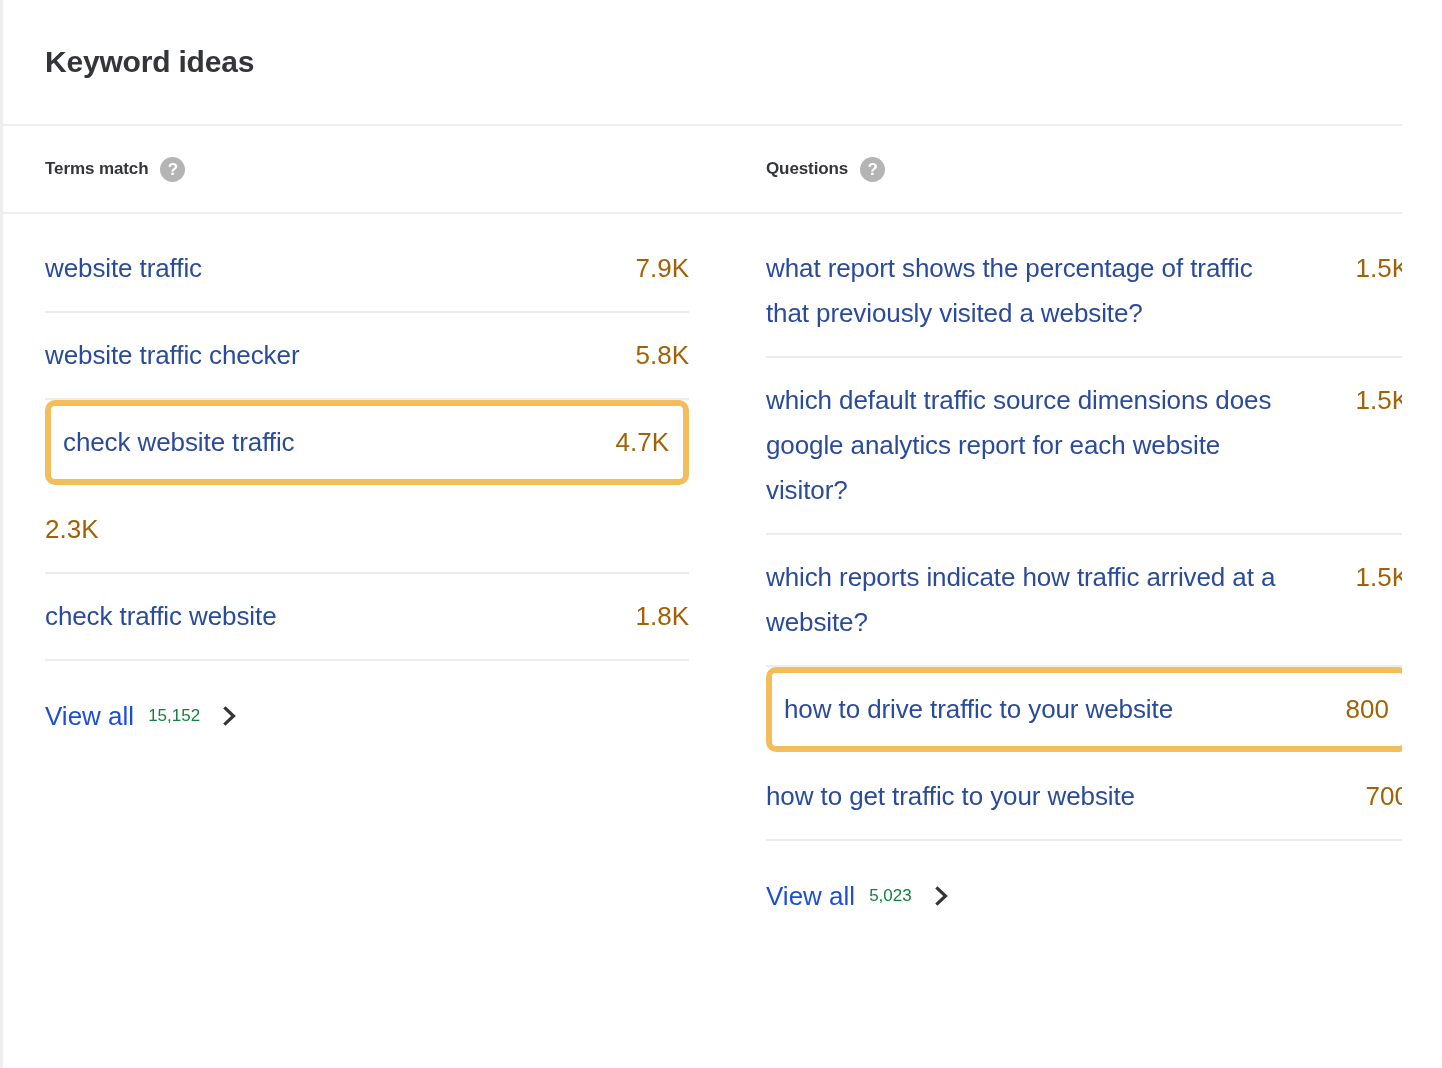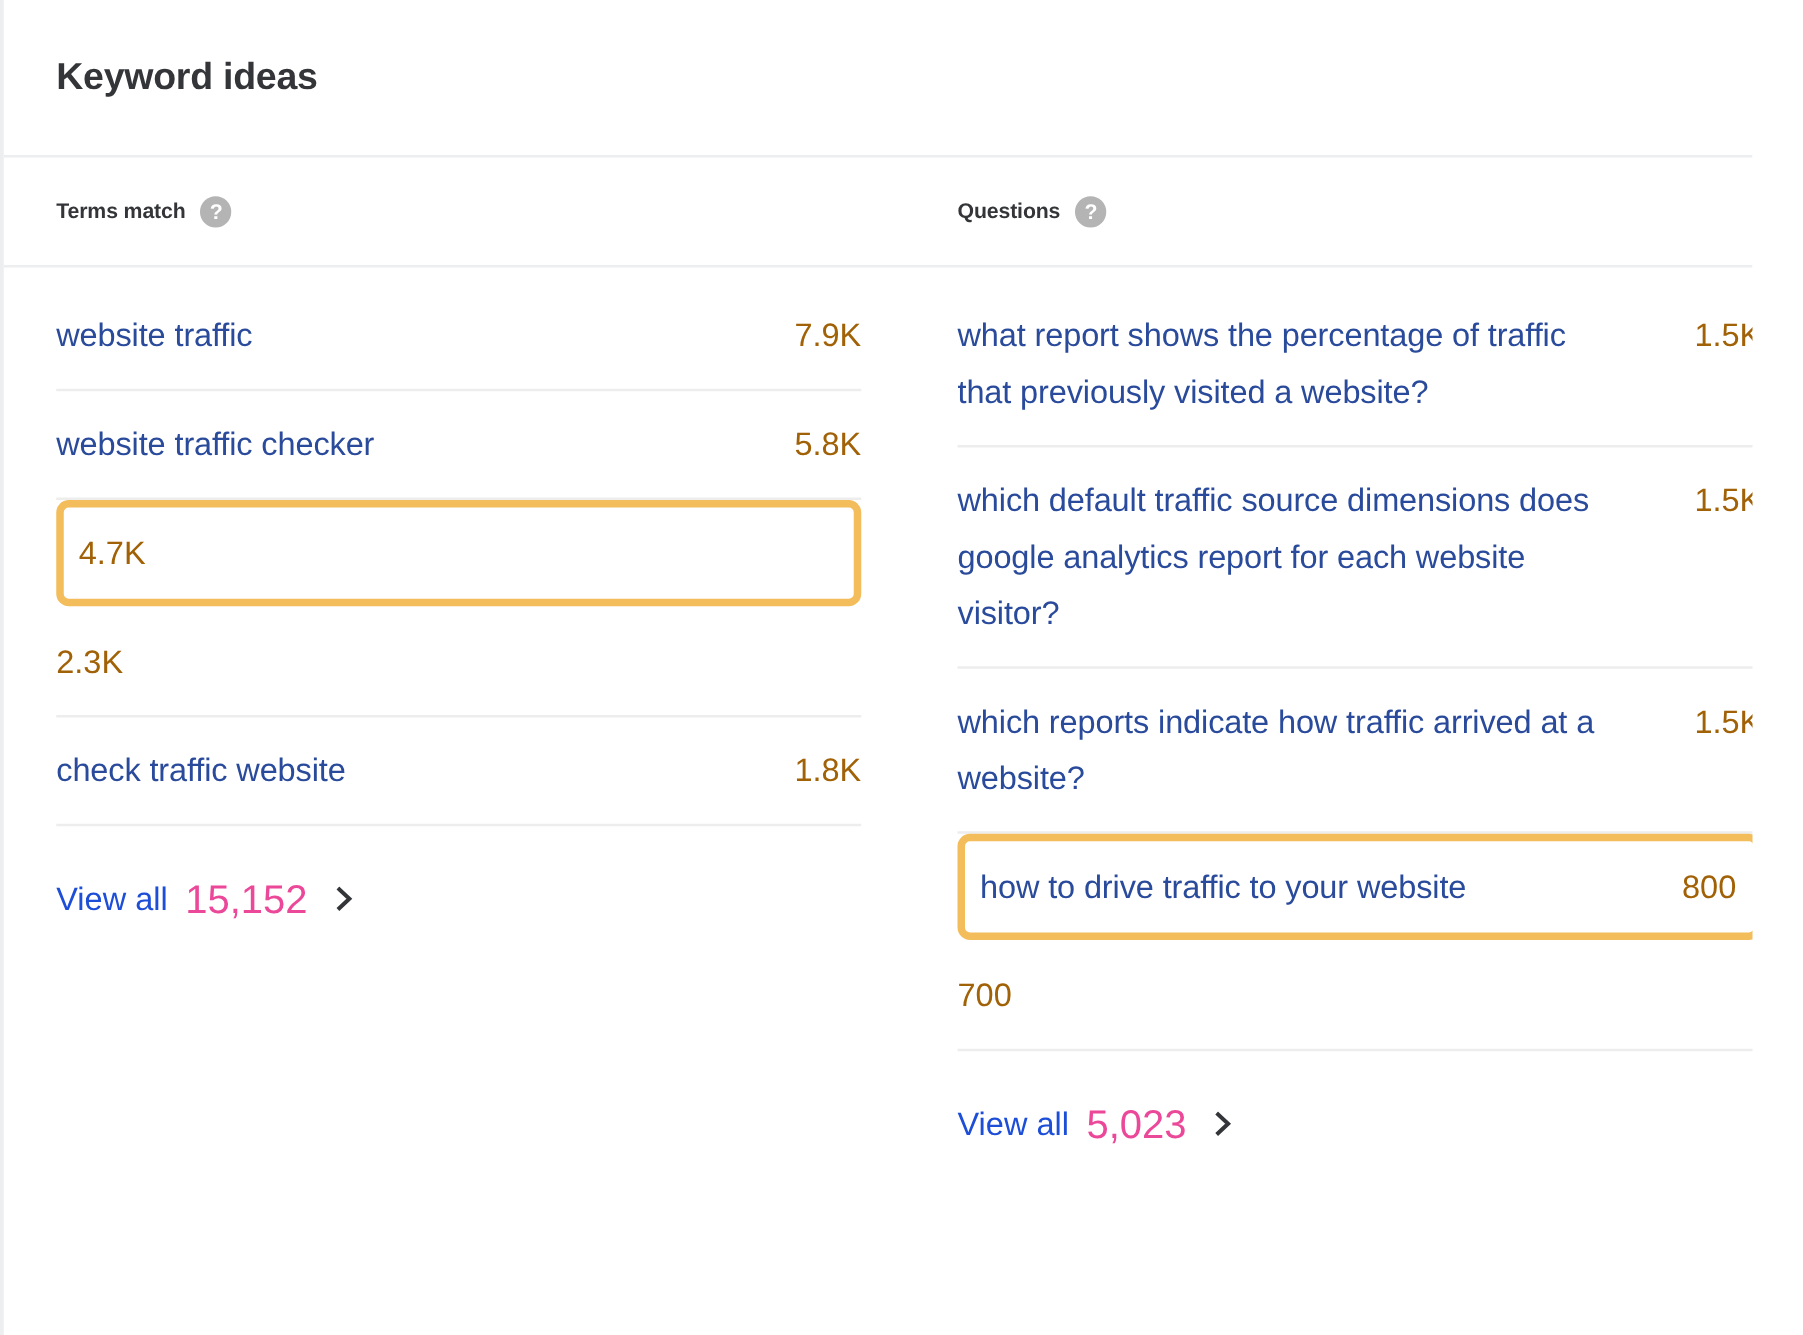--- a/index.html
+++ b/index.html
@@ -142,22 +142,22 @@
     gap: 14px;
     padding-top: 40px;
     cursor: pointer;
     user-select: none;
   }
   .view-all-label {
     font-size: 26px;
     color: #1d4ed8;
   }
   .view-all-count {
-    font-size: 32px;
-    color: #ec4899;
+    font-size: 17px;
+    color: #15803d;
   }
   .chev {
     display: inline-block;
     width: 20px;
     height: 20px;
     margin-left: 6px;
   }
   .chev svg { display: block; }
 </style>
 </head>
@@ -186,20 +186,21 @@
           <span class="row-val">7.9K</span>
         </div>
 
         <div class="row">
           <span class="row-kw">website traffic checker</span>
           <span class="row-val">5.8K</span>
         </div>
 
         <div class="row highlight">
           <div class="hl-box">
+            <span class="row-kw">check website traffic</span>
             <span class="row-val">4.7K</span>
           </div>
         </div>
 
         <div class="row">
           <span class="row-val">2.3K</span>
         </div>
 
         <div class="row">
           <span class="row-kw">check traffic website</span>
@@ -245,20 +246,21 @@
         </div>
 
         <div class="row highlight">
           <div class="hl-box">
             <span class="row-kw">how to drive traffic to your website</span>
             <span class="row-val">800</span>
           </div>
         </div>
 
         <div class="row">
+          <span class="row-kw">how to get traffic to your website</span>
           <span class="row-val">700</span>
         </div>
 
       </div>
 
       <div class="view-all">
         <span class="view-all-label">View all</span>
         <span class="view-all-count">5,023</span>
         <span class="chev">
           <svg width="20" height="20" viewBox="0 0 20 20" aria-hidden="true">

